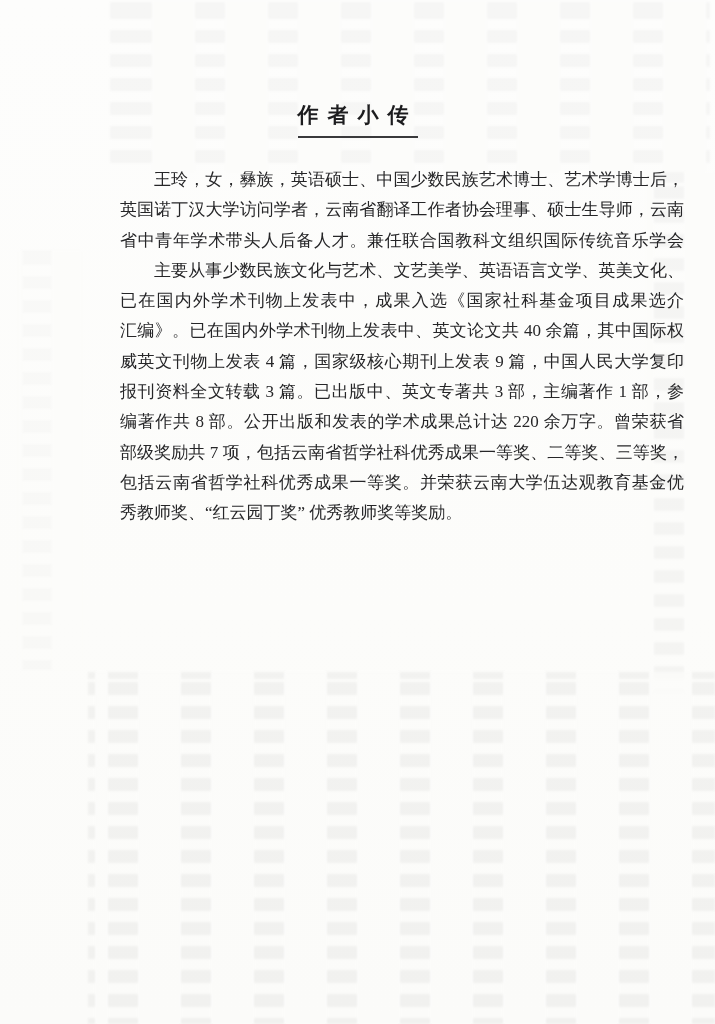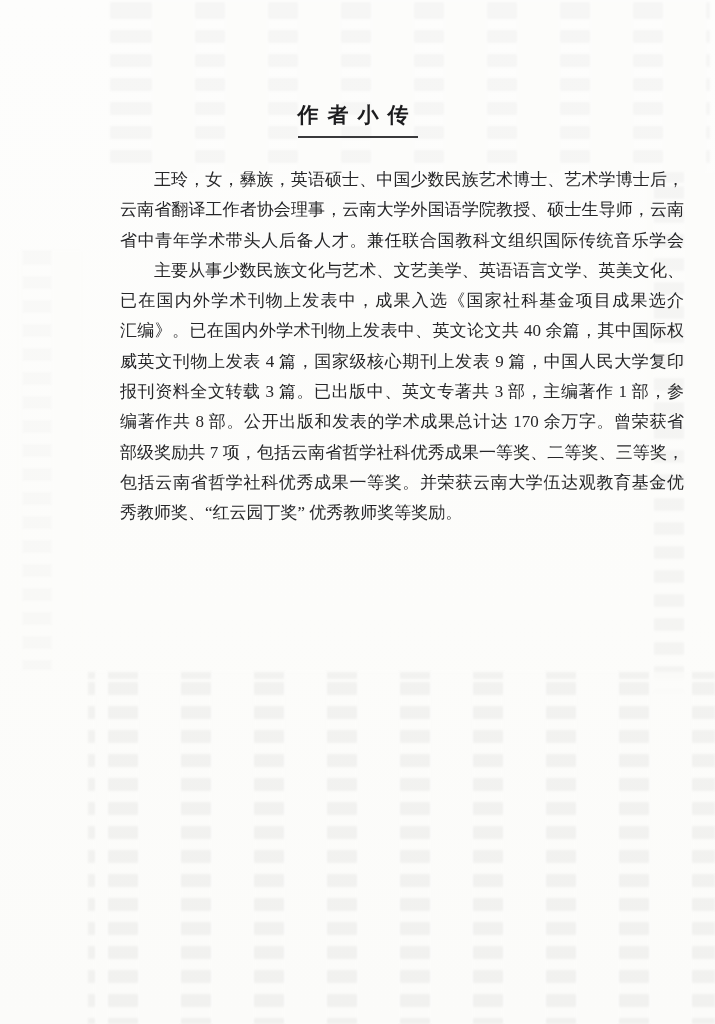--- a/index.html
+++ b/index.html
@@ -76,27 +76,27 @@
   <div class="ghost ghost-pattern ghost-left"></div>
   <div class="ghost ghost-pattern ghost-bottom"></div>
 
   <div class="title-wrap">
     <span class="title-text">作者小传</span>
   </div>
 
   <div class="text-block">
 
     <div class="line first">王玲，女，彝族，英语硕士、中国少数民族艺术博士、艺术学博士后，</div>
-    <div class="line">云南省翻译工作者协会理事，云南大学外国语学院教授、硕士生导师，云南</div>
+    <div class="line">英国诺丁汉大学访问学者，云南省翻译工作者协会理事、硕士生导师，云南</div>
     <div class="line">省中青年学术带头人后备人才。兼任联合国教科文组织国际传统音乐学会</div>
 
     <div class="line first">主要从事少数民族文化与艺术、文艺美学、英语语言文学、英美文化、</div>
     <div class="line">已在国内外学术刊物上发表中，成果入选《国家社科基金项目成果选介</div>
     <div class="line">汇编》。已在国内外学术刊物上发表中、英文论文共 40 余篇，其中国际权</div>
     <div class="line">威英文刊物上发表 4 篇，国家级核心期刊上发表 9 篇，中国人民大学复印</div>
     <div class="line">报刊资料全文转载 3 篇。已出版中、英文专著共 3 部，主编著作 1 部，参</div>
-    <div class="line">编著作共 8 部。公开出版和发表的学术成果总计达 170 余万字。曾荣获省</div>
+    <div class="line">编著作共 8 部。公开出版和发表的学术成果总计达 220 余万字。曾荣获省</div>
     <div class="line">部级奖励共 7 项，包括云南省哲学社科优秀成果一等奖、二等奖、三等奖，</div>
     <div class="line">包括云南省哲学社科优秀成果一等奖。并荣获云南大学伍达观教育基金优</div>
     <div class="line last">秀教师奖、“红云园丁奖” 优秀教师奖等奖励。</div>
   </div>
 
 </div>
 
 </body></html>

